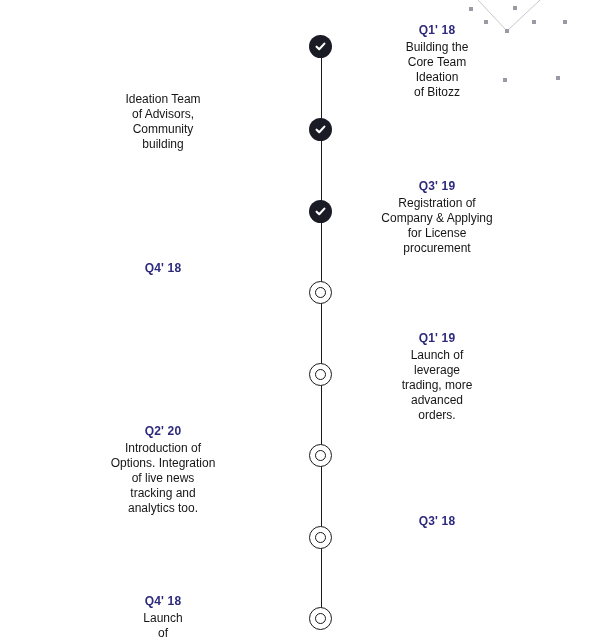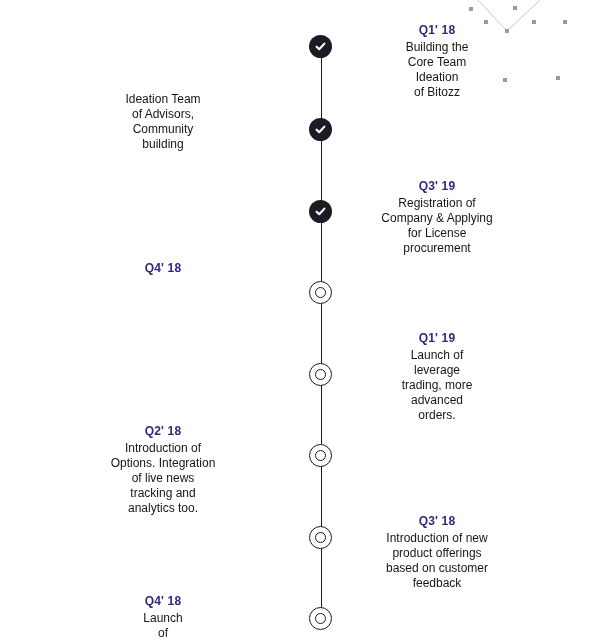--- a/index.html
+++ b/index.html
@@ -190,38 +190,34 @@
 trading, more
 advanced
 orders.</div>
     </div>
     <div class="marker" style="top: 456px;">
       <div class="marker-open">
         <div class="ring-inner"></div>
       </div>
     </div>
     <div class="milestone left" style="top: 411px;">
-      <div class="period">Q2' 18</div>
+      <div class="period">Q2' 20</div>
       <div class="body">Introduction of
 Options. Integration
 of live news
 tracking and
 analytics too.</div>
     </div>
     <div class="marker" style="top: 538px;">
       <div class="marker-open">
         <div class="ring-inner"></div>
       </div>
     </div>
     <div class="milestone right" style="top: 501px;">
       <div class="period">Q3' 18</div>
-      <div class="body">Introduction of new
-product offerings
-based on customer
-feedback</div>
     </div>
     <div class="marker" style="top: 619px;">
       <div class="marker-open">
         <div class="ring-inner"></div>
       </div>
     </div>
     <div class="milestone left" style="top: 581px;">
       <div class="period">Q4' 18</div>
       <div class="body">Launch
 of

